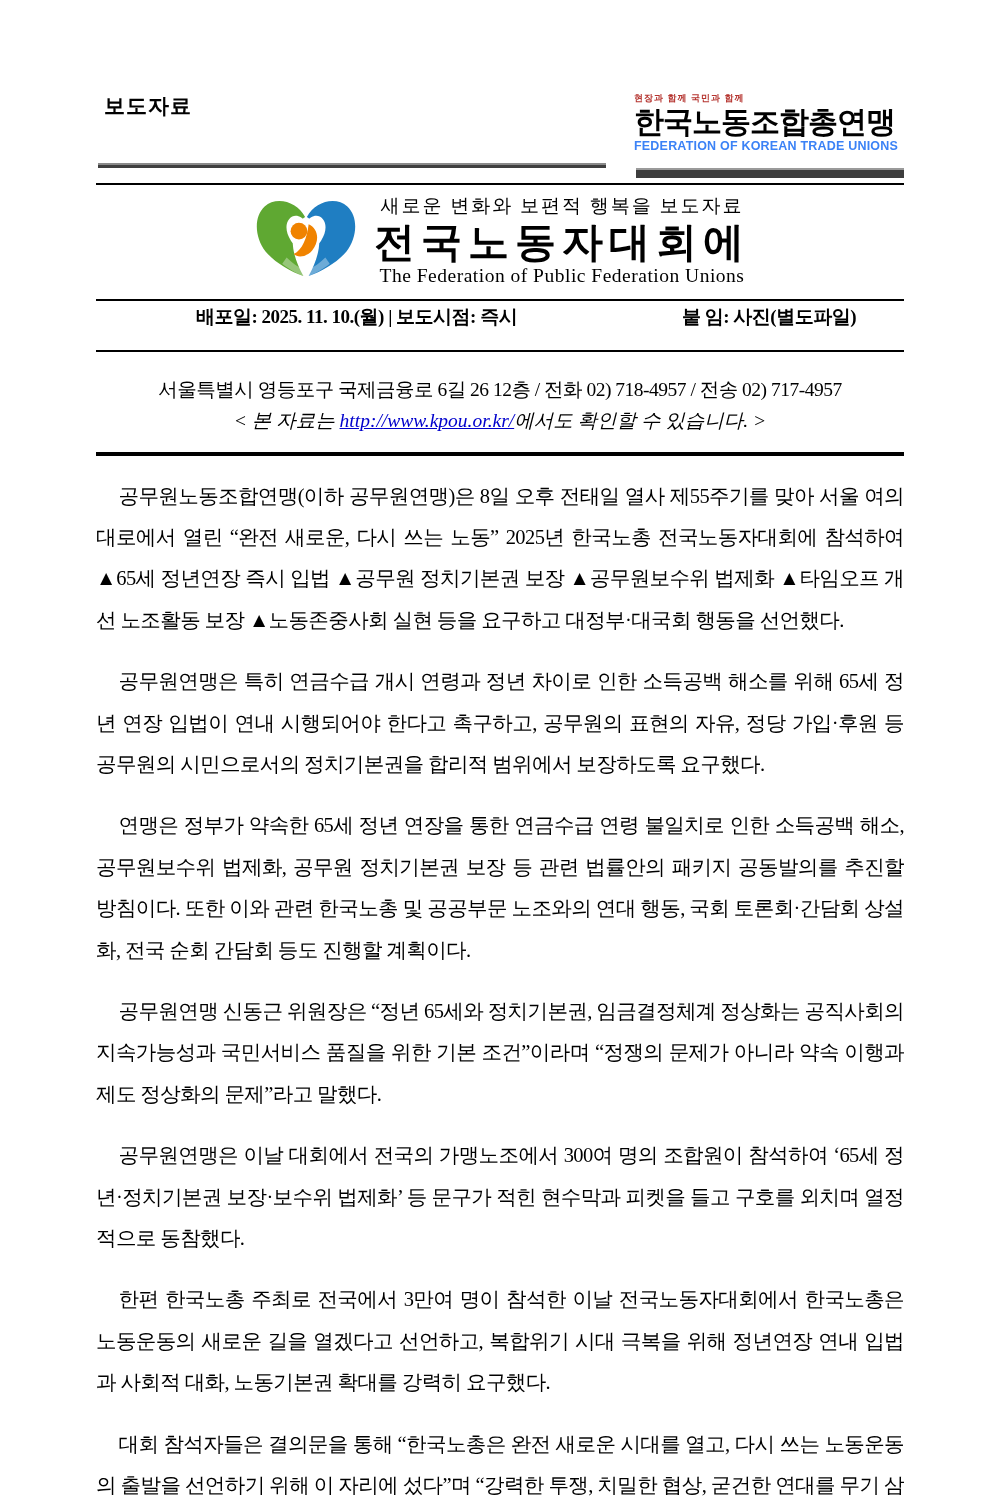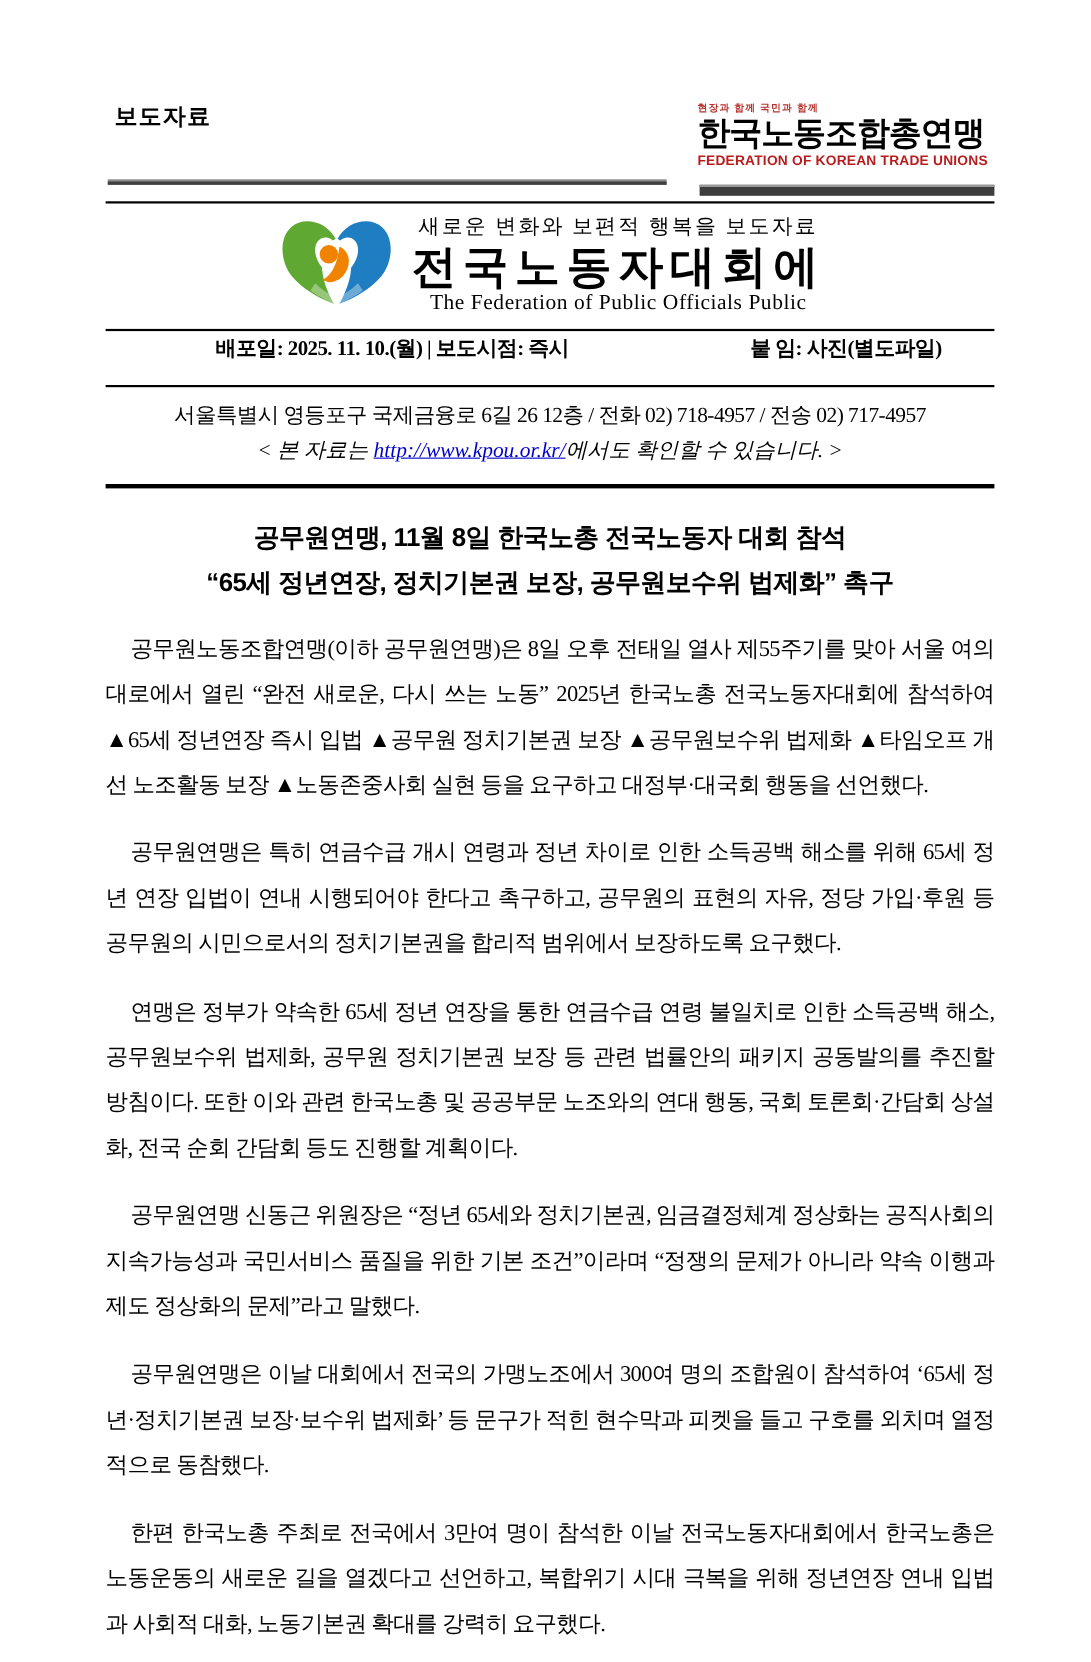--- a/index.html
+++ b/index.html
@@ -28,21 +28,21 @@
   .fktu { text-align:left; width:270px; }
   .fktu-slogan {
     color:#b5342f; font-family:"Liberation Sans", sans-serif;
     font-size:9px; font-weight:bold; letter-spacing:1px; margin-bottom:1px;
   }
   .fktu-name {
     font-family:"Liberation Sans", sans-serif;
     font-weight:bold; font-size:30px; letter-spacing:-1px; line-height:1.05;
   }
   .fktu-en {
-    color:#b91c1c; font-family:"Liberation Sans", sans-serif;
+    color:#3b82f6; font-family:"Liberation Sans", sans-serif;
     font-weight:bold; font-size:12.5px; letter-spacing:0.2px; margin-top:1px;
   }
   .bars { position:relative; height:26px; margin-top:4px; }
   .bar-left {
     position:absolute; left:2px; top:6px; width:508px; height:5px;
     background:#8a8a8a; border-bottom:3px solid #3f3f3f;
   }
   .bar-right {
     position:absolute; right:0; top:11px; width:268px; height:10px;
     background:#3d3d3d; border-top:2px solid #9a9a9a;
@@ -62,21 +62,21 @@
 
   
   .meta-row {
     display:flex; justify-content:space-between; align-items:center;
     border-top:2px solid #000; border-bottom:2px solid #000;
     margin-top:6px; padding:3px 0 20px 0;
     font-weight:bold; font-size:19px; letter-spacing:-0.5px;
   }
   .meta-left { padding-left:100px; }
   .meta-right { padding-right:48px; }
-  .addr { text-align:center; font-size:19.5px; letter-spacing:-0.5px; margin-top:12px; }
+  .addr { text-align:center; font-size:19.5px; letter-spacing:-0.5px; margin-top:24px; }
   .url-line { text-align:center; font-style:italic; font-size:19.5px; margin-top:4px; padding-bottom:18px; }
   .url-link { color:#0000cc; text-decoration:underline; }
   .thick-rule { border-bottom:4px solid #000; }
 
   
   .title-block {
     text-align:center; margin-top:24px;
     font-family:"Liberation Sans", sans-serif;
     font-weight:bold; font-size:23.5px; line-height:1.75; letter-spacing:-0.5px;
   }
@@ -122,40 +122,36 @@
 
           <path d="M60 30 C55 22 46 20 41 26 C36 32 37 42 43 51 C48 58 55 65 60 69
                    C65 65 72 58 77 51 C83 42 84 32 79 26 C74 20 65 22 60 30 Z" fill="#ffffff"></path>
 
           <circle cx="52" cy="40" r="9.5" fill="#f08300"></circle>
           <path d="M63 32 C74 37 76 51 67 62 C61 69 51 71 46 66 C56 61 61 48 63 32 Z" fill="#f08300"></path>
         </svg>
         <div class="org-text">
           <div class="org-tagline">새로운 변화와 보편적 행복을 보도자료</div>
           <div class="org-name">전국노동자대회에</div>
-          <div class="org-en">The Federation of Public Officials Public</div>
+          <div class="org-en">The Federation of Public Federation Unions</div>
         </div>
       </div>
     </div>
 
     <div class="meta-row">
       <div class="meta-left">배포일: 2025. 11. 10.(월) | 보도시점: 즉시</div>
       <div class="meta-right">붙 임: 사진(별도파일)</div>
     </div>
 
     <div class="addr">서울특별시 영등포구 국제금융로 6길 26 12층 / 전화 02) 718-4957 / 전송 02) 717-4957</div>
     <div class="url-line">
       <span>&lt; 본 자료는 </span><a href="#" class="url-link">http://www.kpou.or.kr/</a><span>에서도 확인할 수 있습니다. &gt;</span>
     </div>
     <div class="thick-rule"></div>
 
-    <div class="title-block">
-      <div>공무원연맹, 11월 8일 한국노총 전국노동자 대회 참석</div>
-      <div>“65세 정년연장, 정치기본권 보장, 공무원보수위 법제화” 촉구</div>
-    </div>
 
     <div class="body-block">
       <p>공무원노동조합연맹(이하 공무원연맹)은 8일 오후 전태일 열사 제55주기를 맞아 서울 여의대로에서 열린 “완전 새로운, 다시 쓰는 노동” 2025년 한국노총 전국노동자대회에 참석하여 ▲65세 정년연장 즉시 입법 ▲공무원 정치기본권 보장 ▲공무원보수위 법제화 ▲타임오프 개선 노조활동 보장 ▲노동존중사회 실현 등을 요구하고 대정부·대국회 행동을 선언했다.</p>
       <p>공무원연맹은 특히 연금수급 개시 연령과 정년 차이로 인한 소득공백 해소를 위해 65세 정년 연장 입법이 연내 시행되어야 한다고 촉구하고, 공무원의 표현의 자유, 정당 가입·후원 등 공무원의 시민으로서의 정치기본권을 합리적 범위에서 보장하도록 요구했다.</p>
       <p>연맹은 정부가 약속한 65세 정년 연장을 통한 연금수급 연령 불일치로 인한 소득공백 해소, 공무원보수위 법제화, 공무원 정치기본권 보장 등 관련 법률안의 패키지 공동발의를 추진할 방침이다. 또한 이와 관련 한국노총 및 공공부문 노조와의 연대 행동, 국회 토론회·간담회 상설화, 전국 순회 간담회 등도 진행할 계획이다.</p>
       <p>공무원연맹 신동근 위원장은 “정년 65세와 정치기본권, 임금결정체계 정상화는 공직사회의 지속가능성과 국민서비스 품질을 위한 기본 조건”이라며 “정쟁의 문제가 아니라 약속 이행과 제도 정상화의 문제”라고 말했다.</p>
       <p>공무원연맹은 이날 대회에서 전국의 가맹노조에서 300여 명의 조합원이 참석하여 ‘65세 정년·정치기본권 보장·보수위 법제화’ 등 문구가 적힌 현수막과 피켓을 들고 구호를 외치며 열정적으로 동참했다.</p>
       <p>한편 한국노총 주최로 전국에서 3만여 명이 참석한 이날 전국노동자대회에서 한국노총은 노동운동의 새로운 길을 열겠다고 선언하고, 복합위기 시대 극복을 위해 정년연장 연내 입법과 사회적 대화, 노동기본권 확대를 강력히 요구했다.</p>
       <p>대회 참석자들은 결의문을 통해 “한국노총은 완전 새로운 시대를 열고, 다시 쓰는 노동운동의 출발을 선언하기 위해 이 자리에 섰다”며 “강력한 투쟁, 치밀한 협상, 굳건한 연대를 무기 삼아 노동존중사회을 만들어 낼 것”이라고 목소리를 높였다.</p>
     </div>

